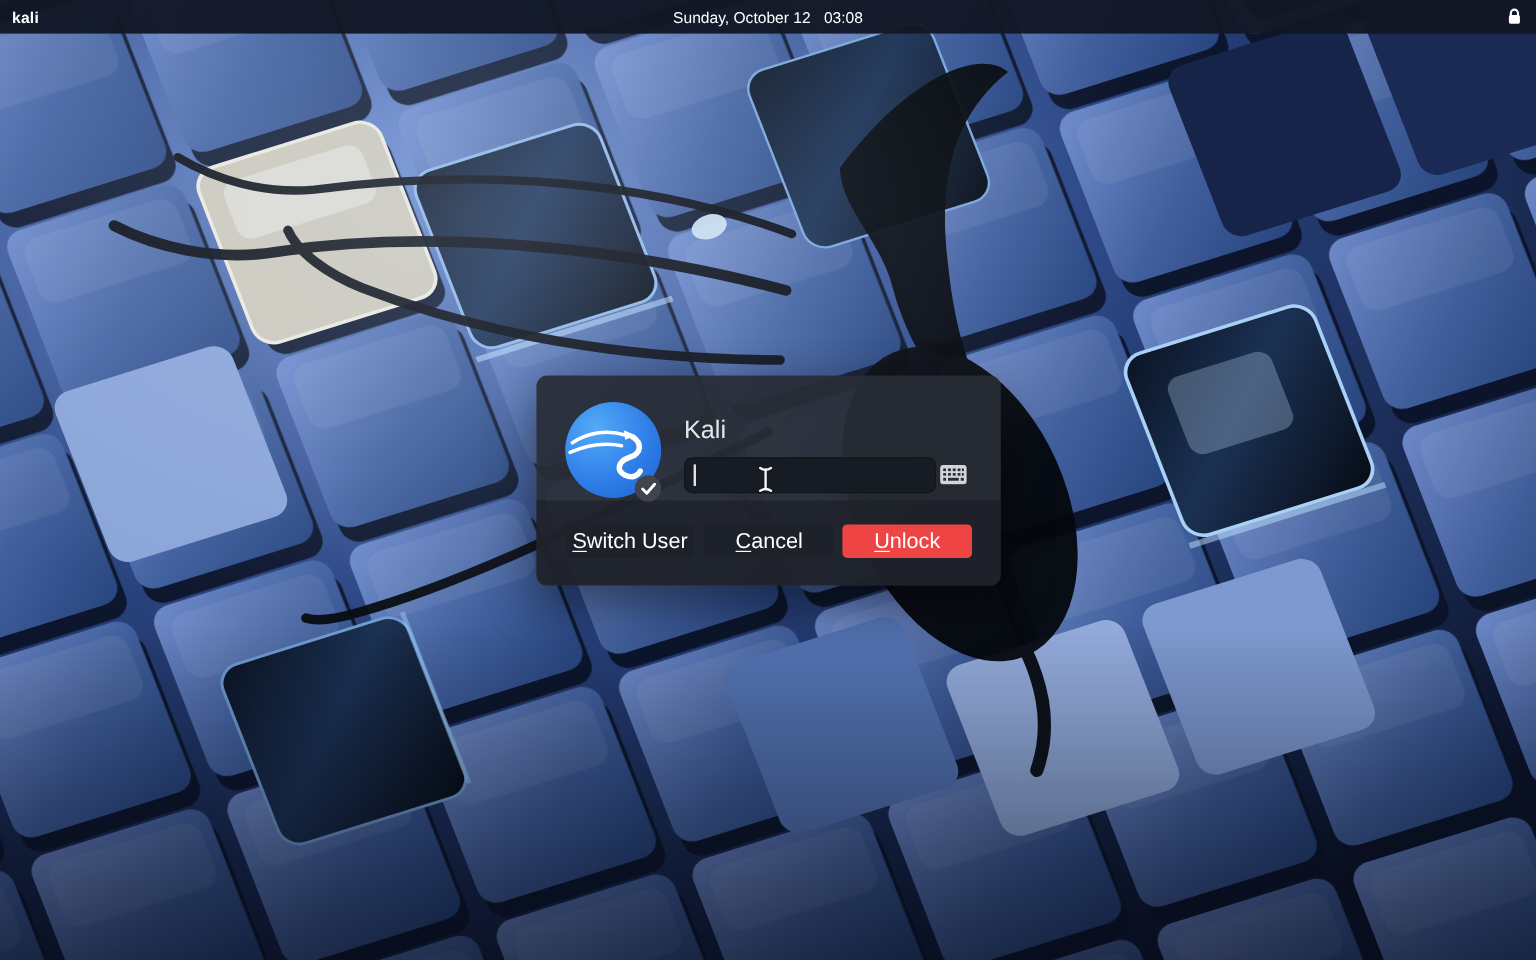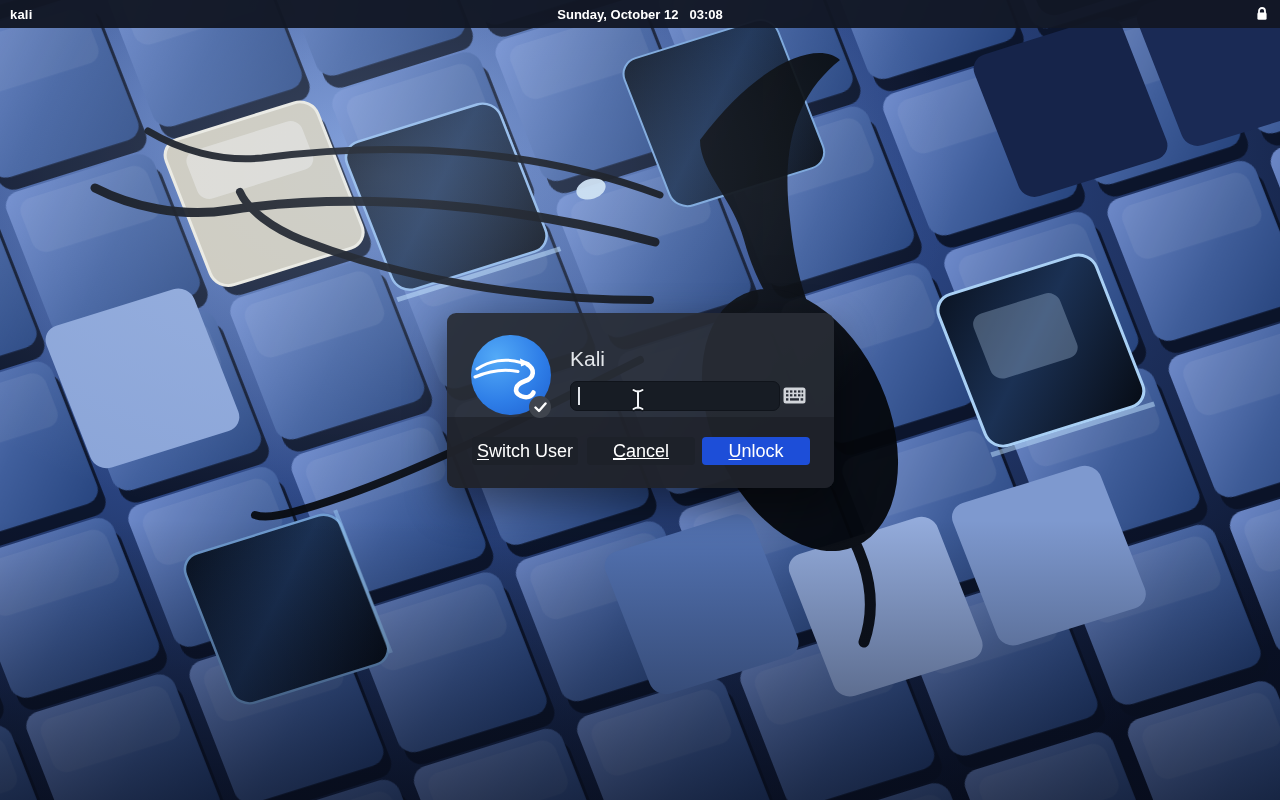--- a/index.html
+++ b/index.html
@@ -16,21 +16,21 @@
     position:absolute; top:0; left:0; right:0; height:28px;
     background:rgba(18,23,36,0.96);
     display:flex; align-items:center; z-index:20;
     color:#ffffff;
   }
   .topbar .user {
     margin-left:10px; font-size:13px; font-weight:600; letter-spacing:.2px;
   }
   .topbar .clock {
     position:absolute; left:50%; transform:translateX(-50%);
-    font-size:13px; font-weight:700; white-space:nowrap;
+    font-size:13px; font-weight:400; white-space:nowrap;
     display:flex; gap:11px;
   }
   .topbar .lock { position:absolute; right:10px; top:6px; width:16px; height:16px; }
 
   
   .dialog {
     position:absolute; left:447px; top:313px; width:387px; height:175px;
     background:rgba(40,44,53,0.93);
     border-radius:9px;
     box-shadow:0 16px 42px rgba(0,0,0,0.45);
@@ -71,22 +71,22 @@
   .btn {
     position:absolute; top:124px; height:28px;
     border:none; border-radius:4px;
     background:#1d2129; color:#ffffff;
     font-family:"Liberation Sans", sans-serif;
     font-size:18px; line-height:28px; text-align:center;
     cursor:pointer; padding:0;
   }
   .btn .mn { text-decoration:underline; text-underline-offset:2px; }
   .btn-switch { left:25px;  width:106px; }
-  .btn-cancel { left:140px; width:108px;text-decoration:underline; }
-  .btn-unlock { left:255px; width:108px; background:#1d4ed8; }
+  .btn-cancel { left:140px; width:108px; }
+  .btn-unlock { left:255px; width:108px; background:#ef4444; }
 
   
   .ibeam { position:absolute; left:630px; top:387px; width:16px; height:25px; z-index:30; }
 </style>
 </head>
 <body>
 
 <div class="screen">
 
   <svg class="wallpaper" width="1280" height="800" viewBox="0 0 1280 800" preserveAspectRatio="none">

